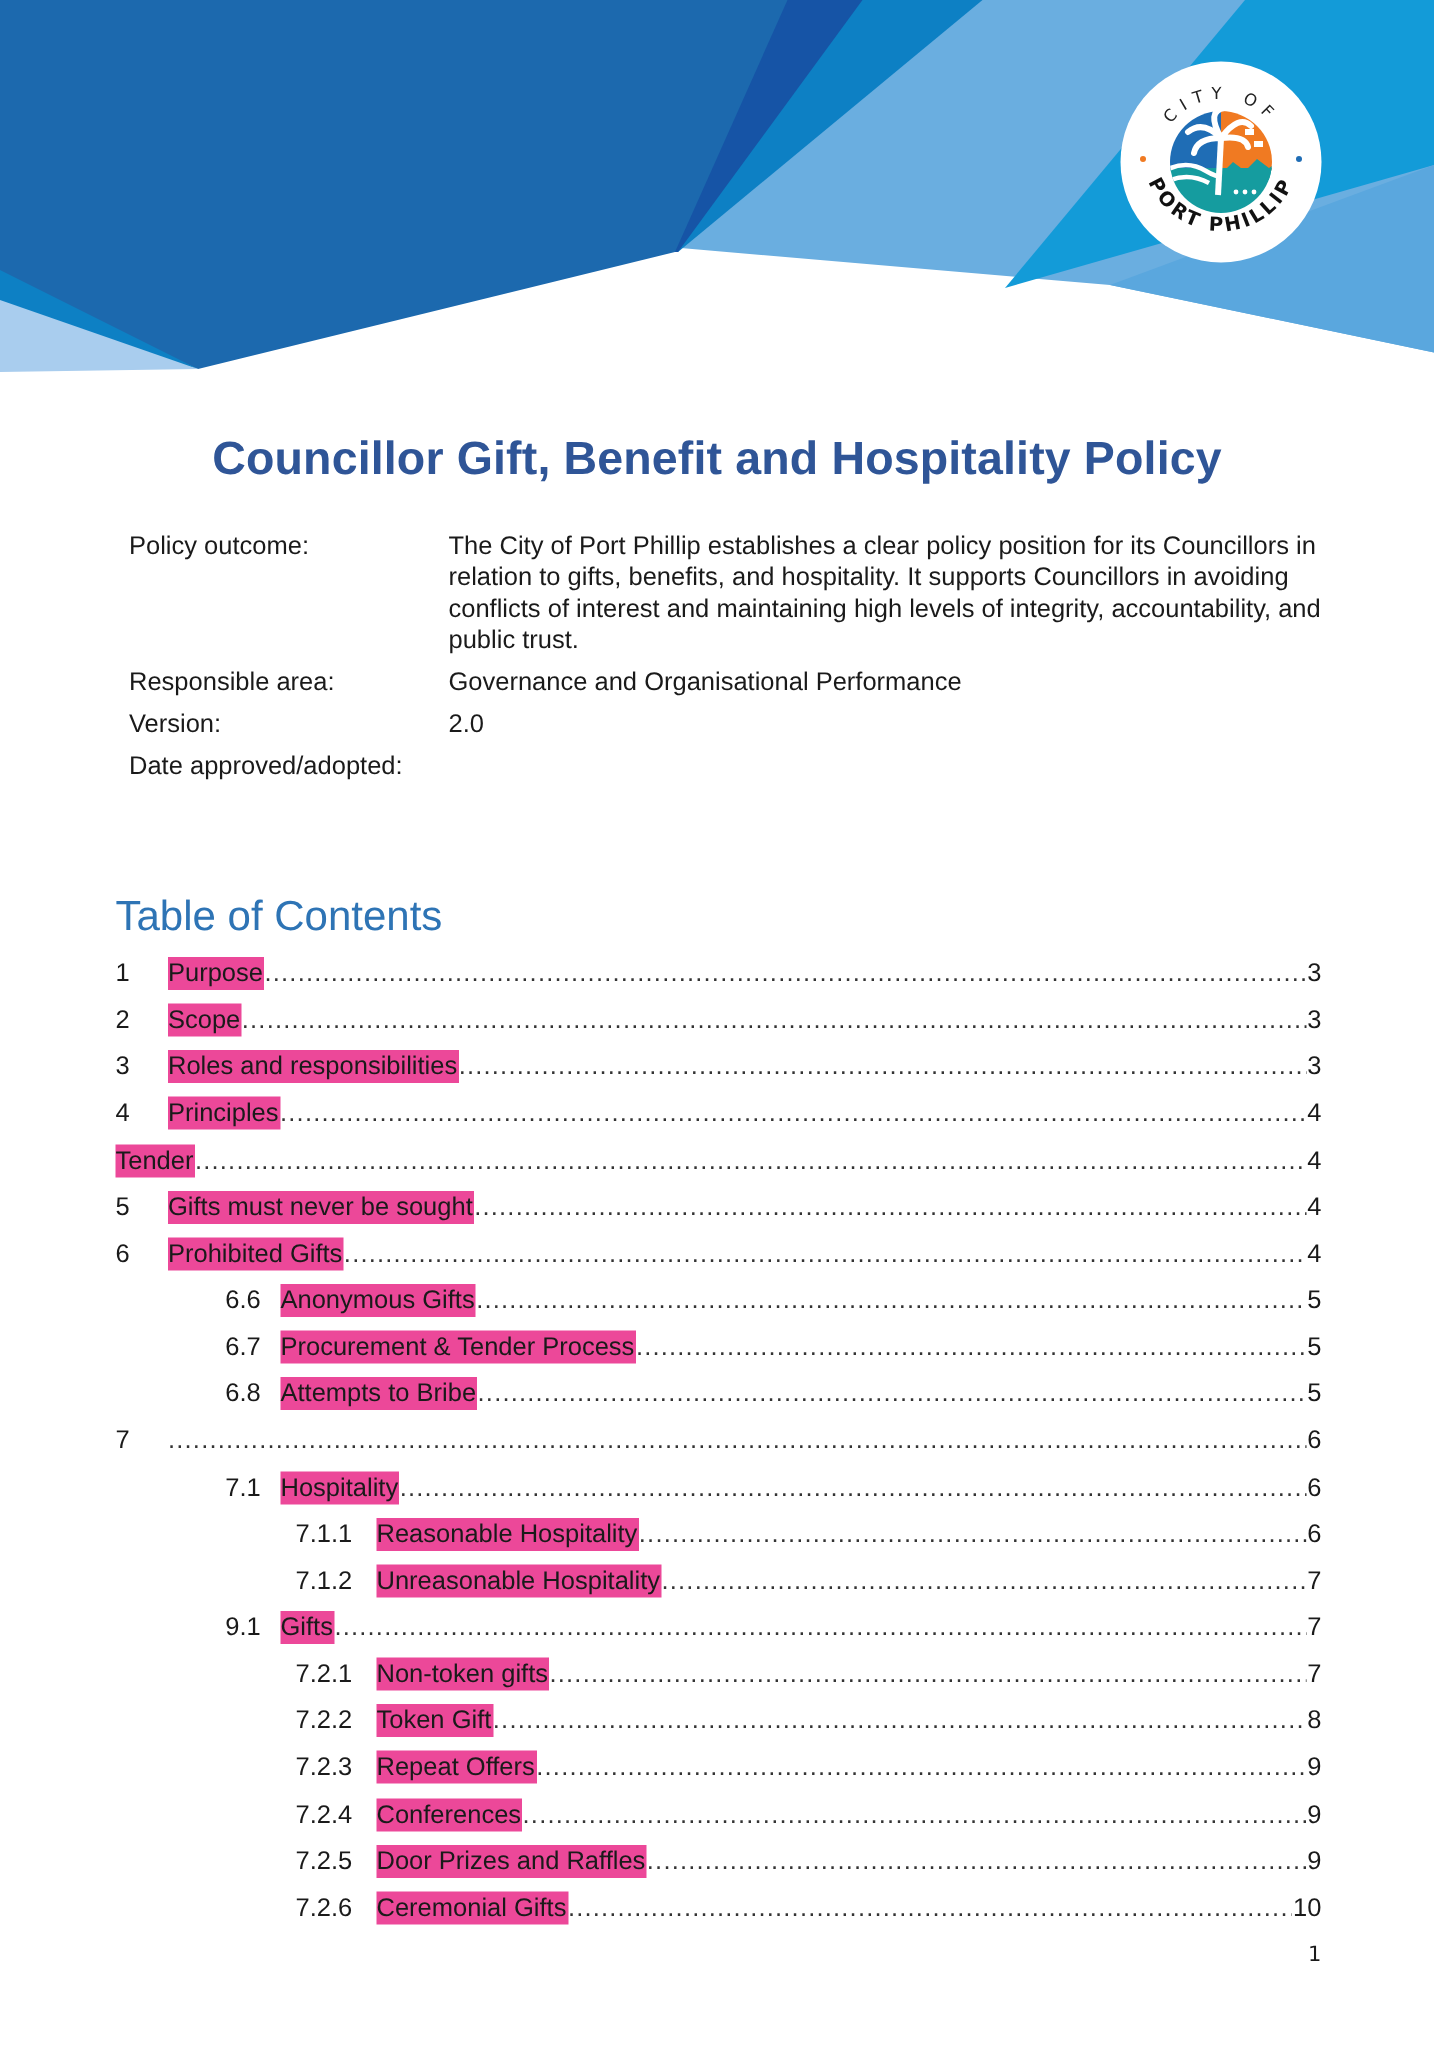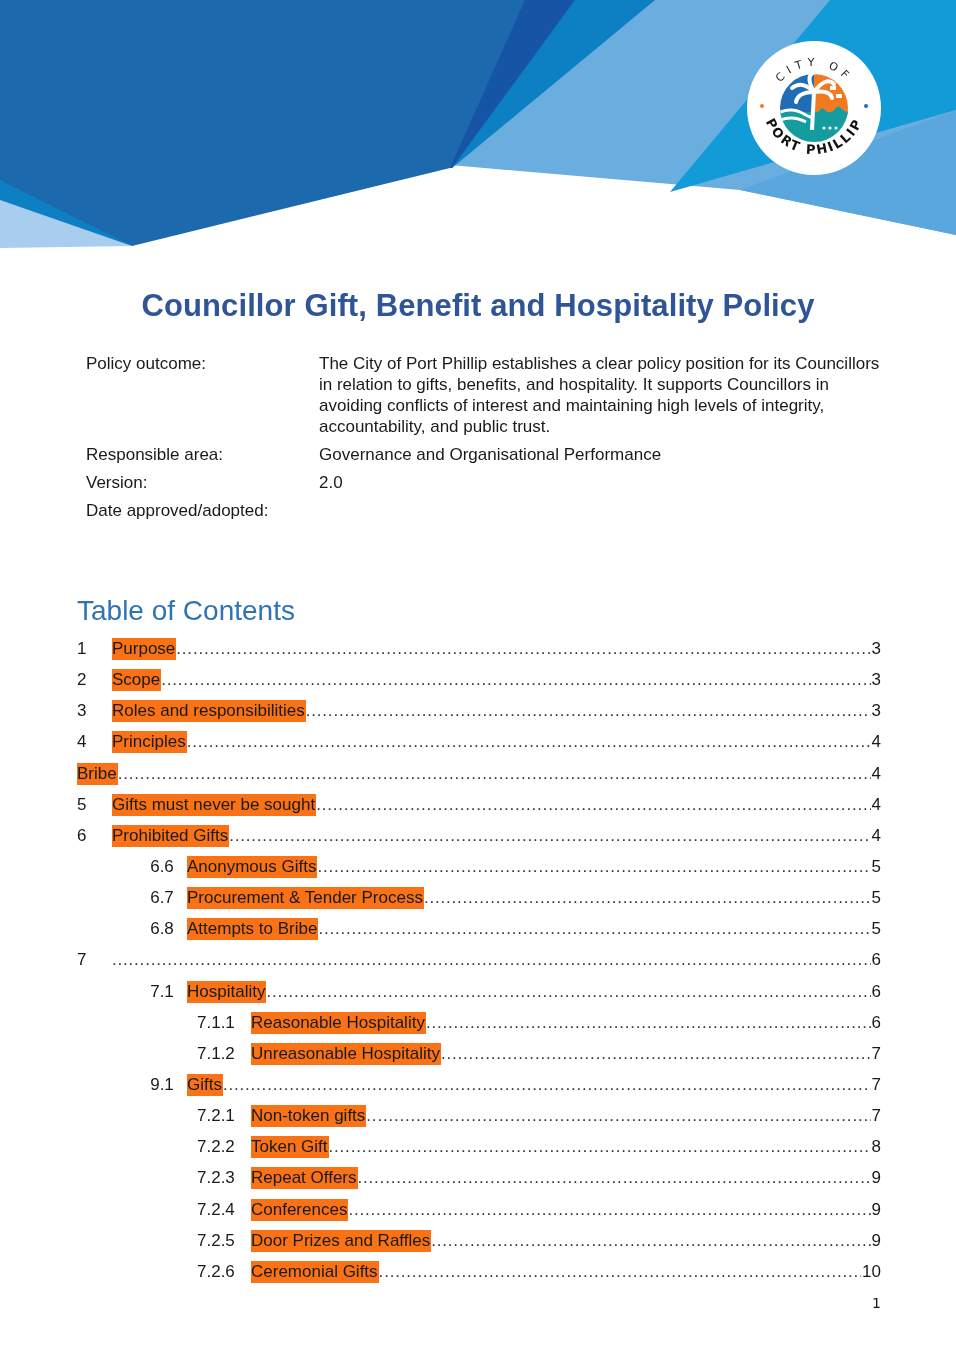--- a/index.html
+++ b/index.html
@@ -3,30 +3,30 @@
 <meta charset="utf-8">
 <style>
   html, body { margin: 0; padding: 0; background: #ffffff; }
   body { width: 956px; height: 1369px; position: relative; overflow: hidden;
          font-family: "Liberation Sans", sans-serif; color: #1a1a1a; }
   .header-art { position: absolute; left: 0; top: 0; width: 956px; height: 260px; }
   .logo { position: absolute; left: 746px; top: 40px; width: 136px; height: 136px; }
   .title { position: absolute; left: 0; width: 956px; top: 288px; text-align: center;
            font-size: 31px; color: #2F5597; letter-spacing: 0.1px; font-weight: bold; }
   .meta { position: absolute; left: 86px; top: 353px; width: 800px; font-size: 17px; }
-  .meta-row { position: relative; display: flex; gap: 20px; }
+  .meta-row { position: relative; display: flex; }
   .meta-label { width: 213px; flex: none; }
   .meta-value { flex: 1; line-height: 21px; }
   .meta-row .meta-label { line-height: 21px; }
   .meta-row + .meta-row { margin-top: 7px; }
   .toc-heading { position: absolute; left: 77px; top: 595px; font-size: 28px; color: #2E74B5; }
   .toc { position: absolute; left: 77px; top: 638px; width: 804px; font-size: 17px; }
   .toc-row { position: relative; height: 31.15px; display: flex; align-items: flex-start; line-height: 22px; }
   .toc-num { flex: none; }
-  .toc-text { flex: none; white-space: nowrap; background: #f97316; padding-right: 1px; }
+  .toc-text { flex: none; white-space: nowrap; background: #ec4899; padding-right: 1px; }
   .toc-leader { flex: 1; overflow: hidden; white-space: nowrap; letter-spacing: 0.8px; color: #333; }
   .toc-leader::before { content: "......................................................................................................................................................................................................................................................"; }
   .toc-page { flex: none; text-align: right; padding-left: 1px; }
   .lvl1 .toc-num { width: 35px; }
   .lvl0 .toc-num { width: 0; }
   .lvl2 { padding-left: 60px; }
   .lvl2 .toc-num { width: 50px; text-align: center; }
   .lvl3 { padding-left: 120px; }
   .lvl3 .toc-num { width: 54px; }
   .page-num { position: absolute; left: 872px; top: 1295px; font-size: 14px; font-family: "DejaVu Sans", sans-serif; }
@@ -128,21 +128,21 @@
       <span class="toc-page">3</span>
     </div>
     <div class="toc-row lvl1">
       <span class="toc-num">4</span>
       <span class="toc-text">Principles</span>
       <span class="toc-leader"></span>
       <span class="toc-page">4</span>
     </div>
     <div class="toc-row lvl0">
       <span class="toc-num"></span>
-      <span class="toc-text">Bribe</span>
+      <span class="toc-text">Tender</span>
       <span class="toc-leader"></span>
       <span class="toc-page">4</span>
     </div>
     <div class="toc-row lvl1">
       <span class="toc-num">5</span>
       <span class="toc-text">Gifts must never be sought</span>
       <span class="toc-leader"></span>
       <span class="toc-page">4</span>
     </div>
     <div class="toc-row lvl1">

